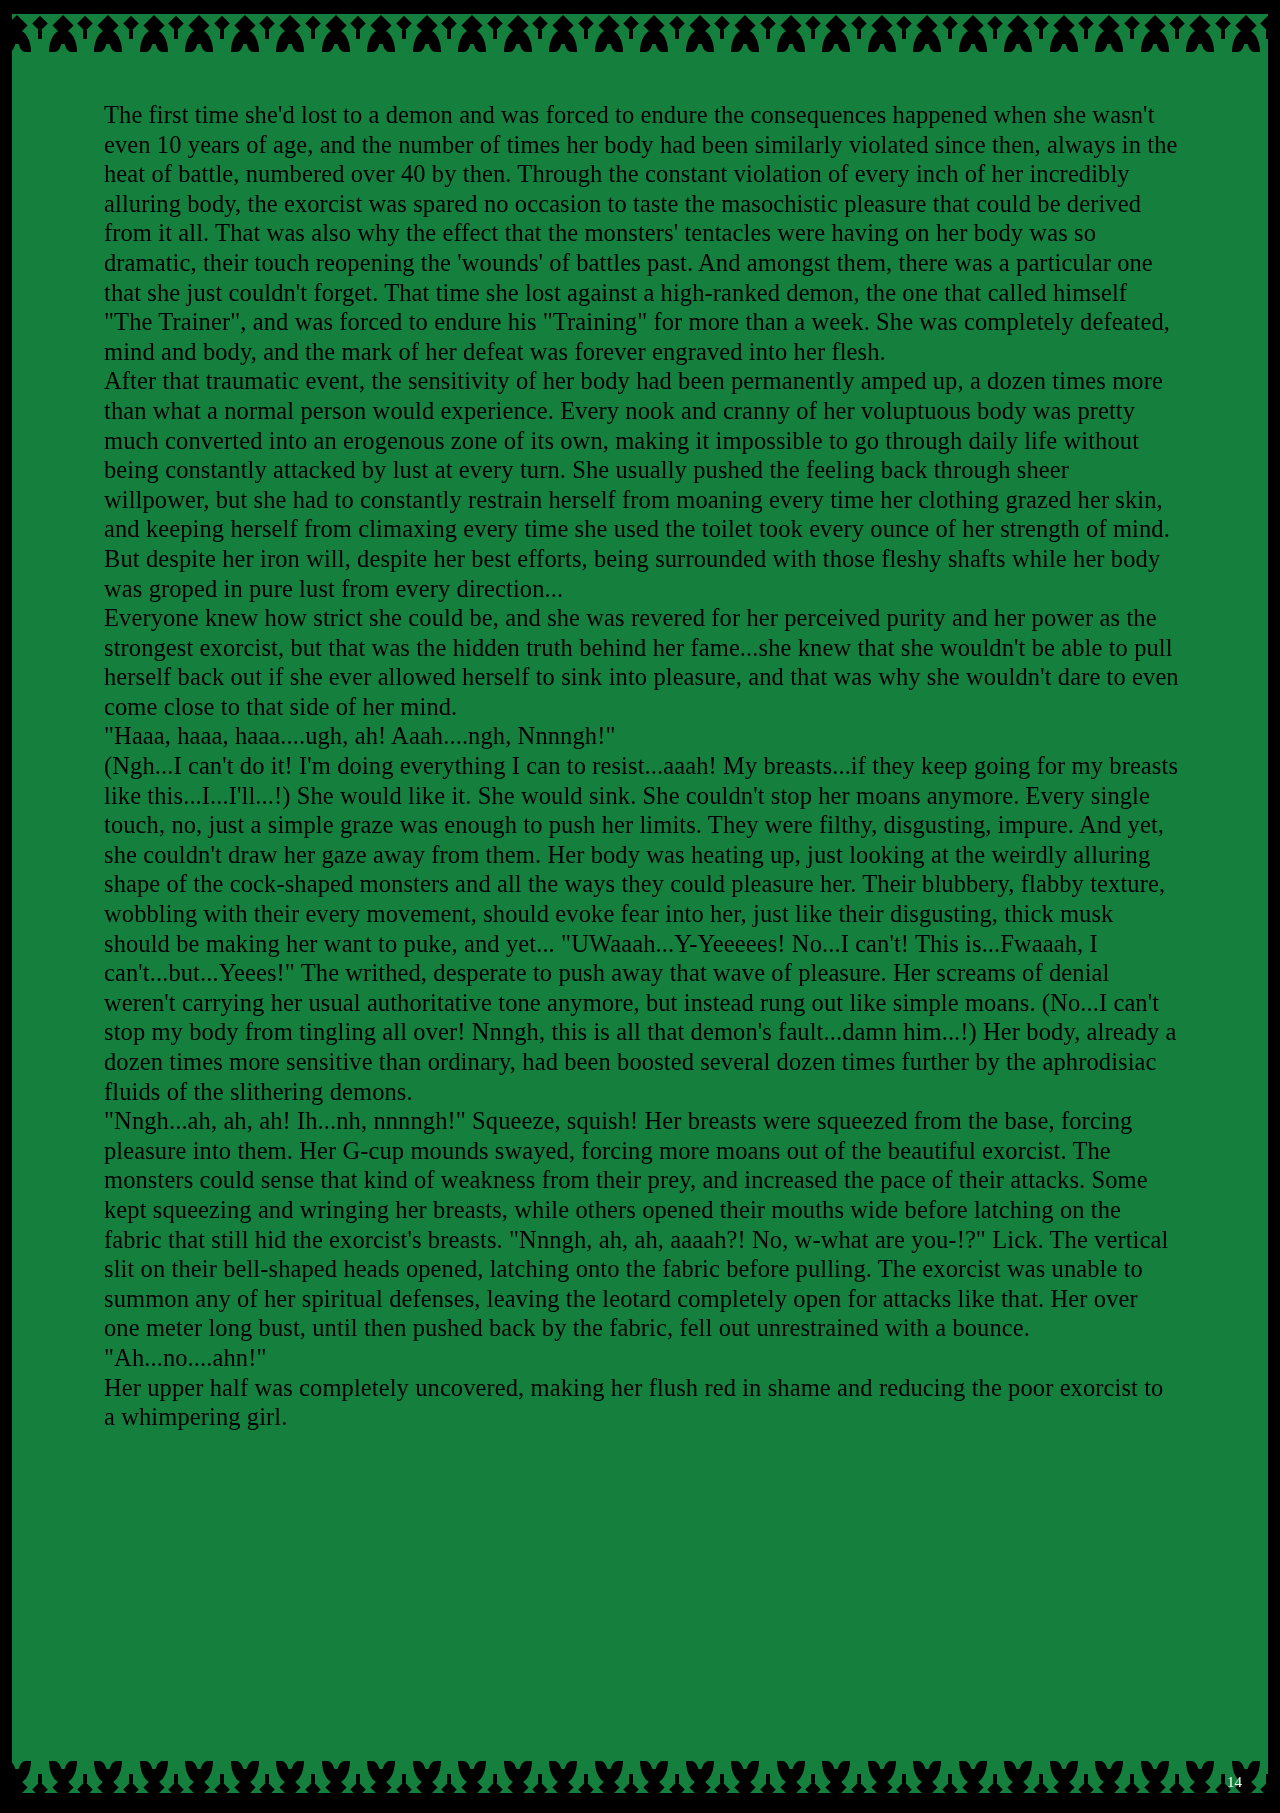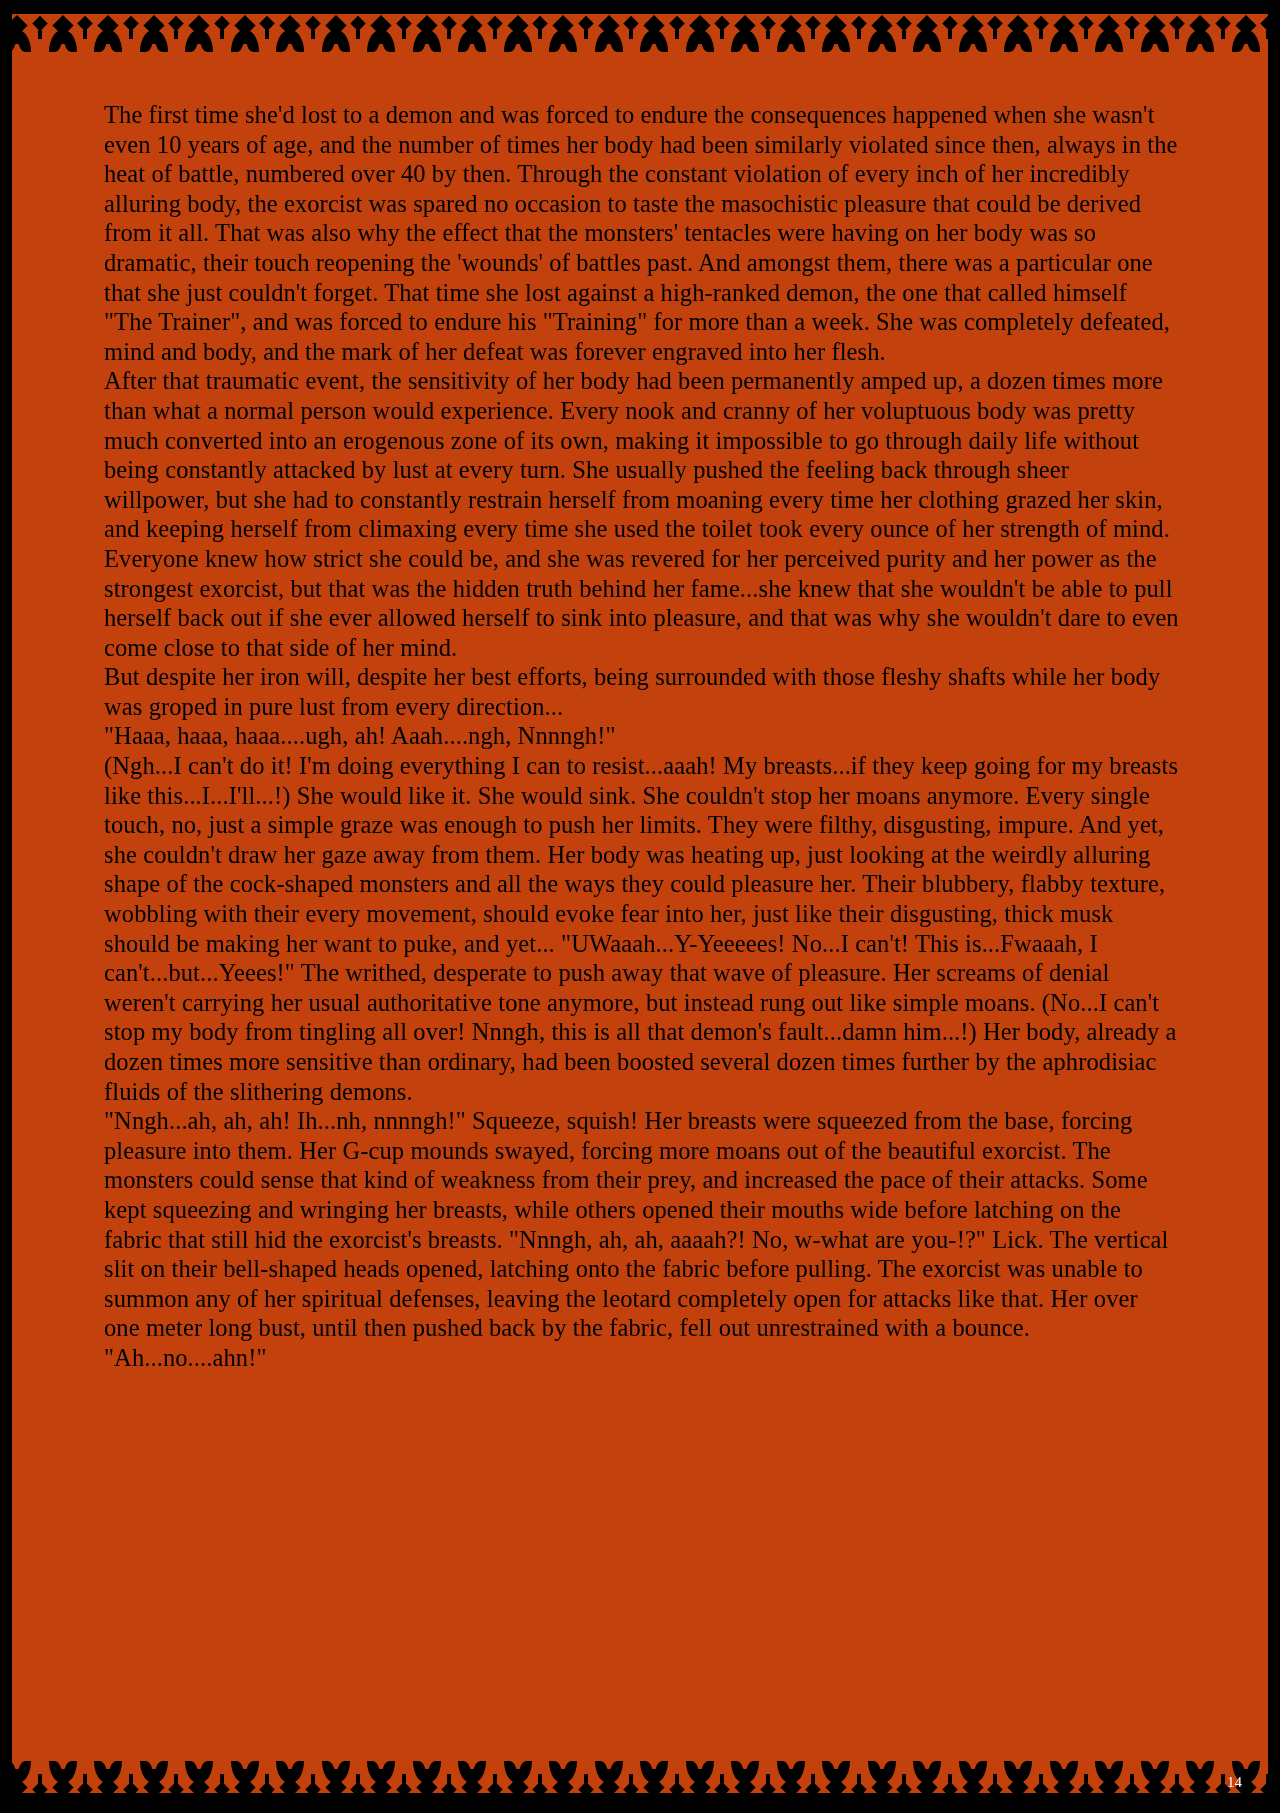--- a/index.html
+++ b/index.html
@@ -4,21 +4,21 @@
 <style>
   html, body {
     margin: 0;
     padding: 0;
     background: #ffffff;
   }
   .page {
     position: relative;
     width: 1280px;
     height: 1813px;
-    background: #c2410c;
+    background: #15803d;
     overflow: hidden;
     box-sizing: border-box;
   }
   
   .frame-top {
     position: absolute;
     left: 0; top: 0;
     width: 1280px;
     height: 14px;
     background: #000000;
@@ -446,26 +446,27 @@
       </div>
       <div class="orn small">
         <div class="stem"></div>
         <div class="head"></div>
       </div>
     </div>
 
   <div class="text-column" id="text-column">
       <p class="para">The first time she'd lost to a demon and was forced to endure the consequences happened when she wasn't even 10 years of age, and the number of times her body had been similarly violated since then, always in the heat of battle, numbered over 40 by then. Through the constant violation of every inch of her incredibly alluring body, the exorcist was spared no occasion to taste the masochistic pleasure that could be derived from it all. That was also why the effect that the monsters' tentacles were having on her body was so dramatic, their touch reopening the 'wounds' of battles past. And amongst them, there was a particular one that she just couldn't forget. That time she lost against a high-ranked demon, the one that called himself "The Trainer", and was forced to endure his "Training" for more than a week. She was completely defeated, mind and body, and the mark of her defeat was forever engraved into her flesh.</p>
       <p class="para">After that traumatic event, the sensitivity of her body had been permanently amped up, a dozen times more than what a normal person would experience. Every nook and cranny of her voluptuous body was pretty much converted into an erogenous zone of its own, making it impossible to go through daily life without being constantly attacked by lust at every turn. She usually pushed the feeling back through sheer willpower, but she had to constantly restrain herself from moaning every time her clothing grazed her skin, and keeping herself from climaxing every time she used the toilet took every ounce of her strength of mind.</p>
+      <p class="para">But despite her iron will, despite her best efforts, being surrounded with those fleshy shafts while her body was groped in pure lust from every direction...</p>
       <p class="para">Everyone knew how strict she could be, and she was revered for her perceived purity and her power as the strongest exorcist, but that was the hidden truth behind her fame...she knew that she wouldn't be able to pull herself back out if she ever allowed herself to sink into pleasure, and that was why she wouldn't dare to even come close to that side of her mind.</p>
-      <p class="para">But despite her iron will, despite her best efforts, being surrounded with those fleshy shafts while her body was groped in pure lust from every direction...</p>
       <p class="para">"Haaa, haaa, haaa....ugh, ah! Aaah....ngh, Nnnngh!"</p>
       <p class="para">(Ngh...I can't do it! I'm doing everything I can to resist...aaah! My breasts...if they keep going for my breasts like this...I...I'll...!) She would like it. She would sink. She couldn't stop her moans anymore. Every single touch, no, just a simple graze was enough to push her limits. They were filthy, disgusting, impure. And yet, she couldn't draw her gaze away from them. Her body was heating up, just looking at the weirdly alluring shape of the cock-shaped monsters and all the ways they could pleasure her. Their blubbery, flabby texture, wobbling with their every movement, should evoke fear into her, just like their disgusting, thick musk should be making her want to puke, and yet... "UWaaah...Y-Yeeeees! No...I can't! This is...Fwaaah, I can't...but...Yeees!" The writhed, desperate to push away that wave of pleasure. Her screams of denial weren't carrying her usual authoritative tone anymore, but instead rung out like simple moans. (No...I can't stop my body from tingling all over! Nnngh, this is all that demon's fault...damn him...!) Her body, already a dozen times more sensitive than ordinary, had been boosted several dozen times further by the aphrodisiac fluids of the slithering demons.</p>
       <p class="para">"Nngh...ah, ah, ah! Ih...nh, nnnngh!" Squeeze, squish! Her breasts were squeezed from the base, forcing pleasure into them. Her G-cup mounds swayed, forcing more moans out of the beautiful exorcist. The monsters could sense that kind of weakness from their prey, and increased the pace of their attacks. Some kept squeezing and wringing her breasts, while others opened their mouths wide before latching on the fabric that still hid the exorcist's breasts.  "Nnngh, ah, ah, aaaah?! No, w-what are you-!?" Lick. The vertical slit on their bell-shaped heads opened, latching onto the fabric before pulling. The exorcist was unable to summon any of her spiritual defenses, leaving the leotard completely open for attacks like that. Her over one meter long bust, until then pushed back by the fabric, fell out unrestrained with a bounce.</p>
       <p class="para">"Ah...no....ahn!"</p>
+      <p class="para">Her upper half was completely uncovered, making her flush red in shame and reducing the poor exorcist to a whimpering girl.</p>
     </div>
 
   <div class="border-band bottom" id="band-bottom">
       <div class="orn">
         <div class="wingL"></div>
         <div class="wingR"></div>
         <div class="stem"></div>
         <div class="head"></div>
       </div>
       <div class="orn small">

